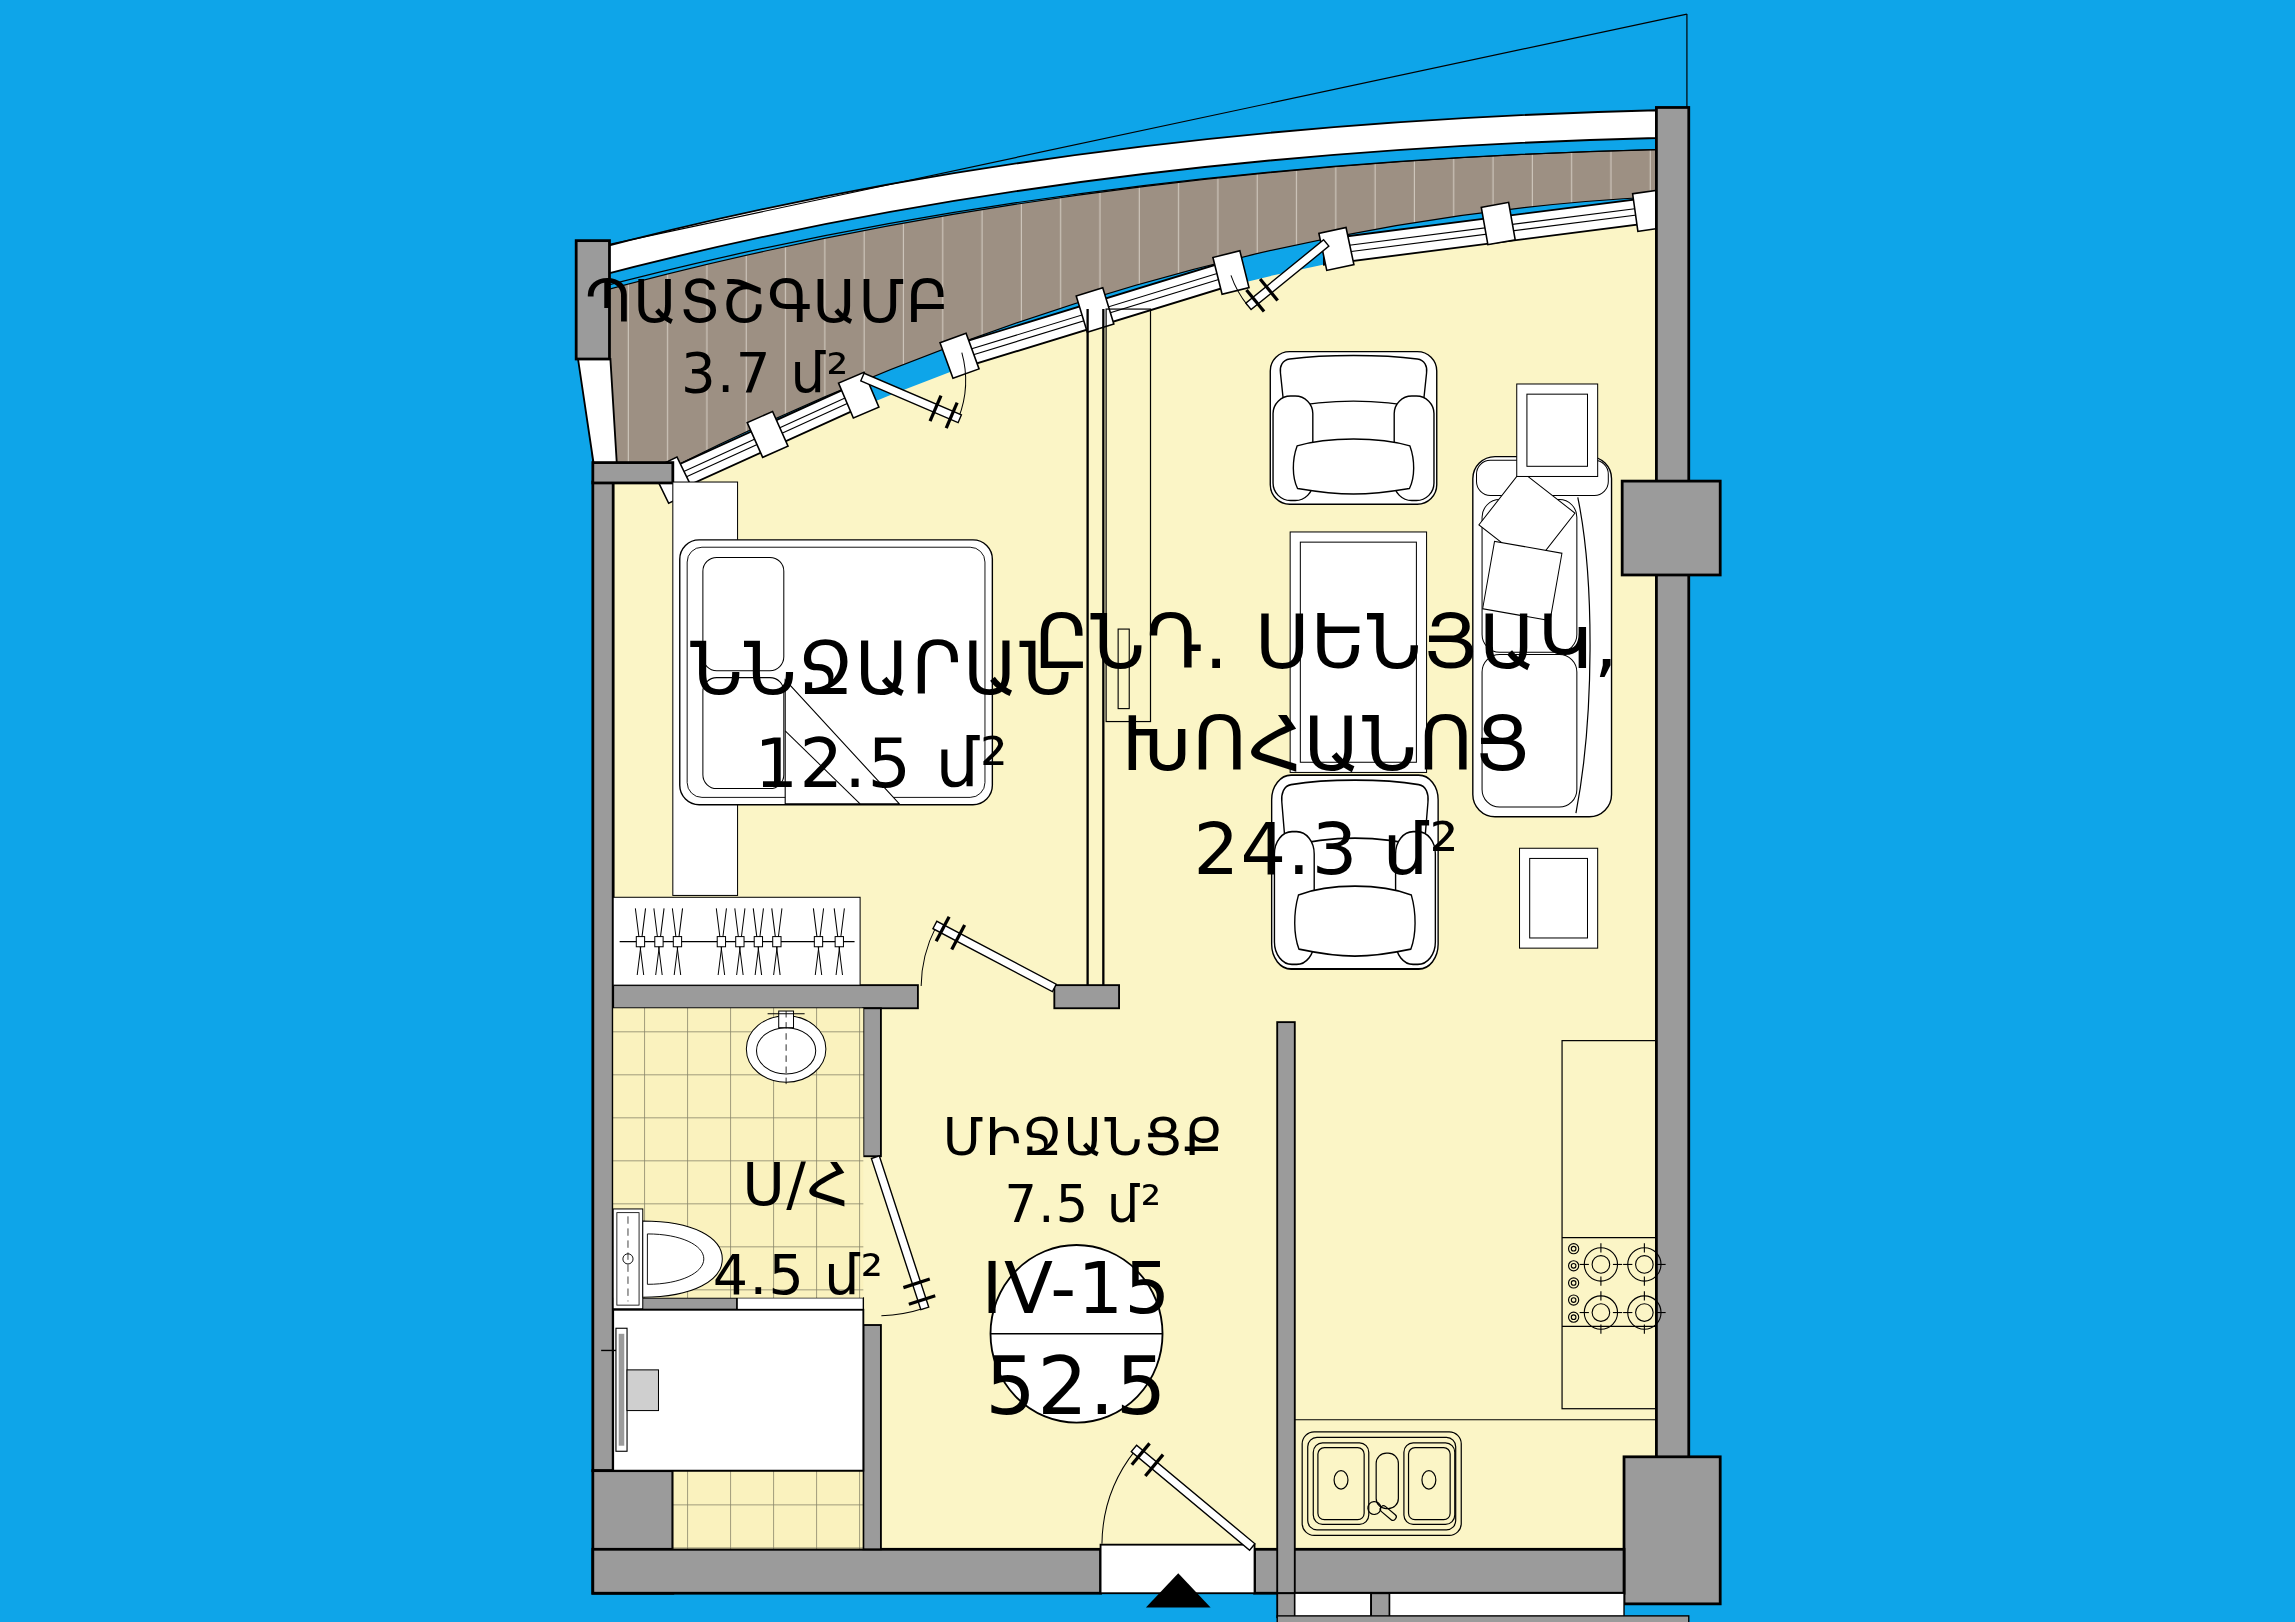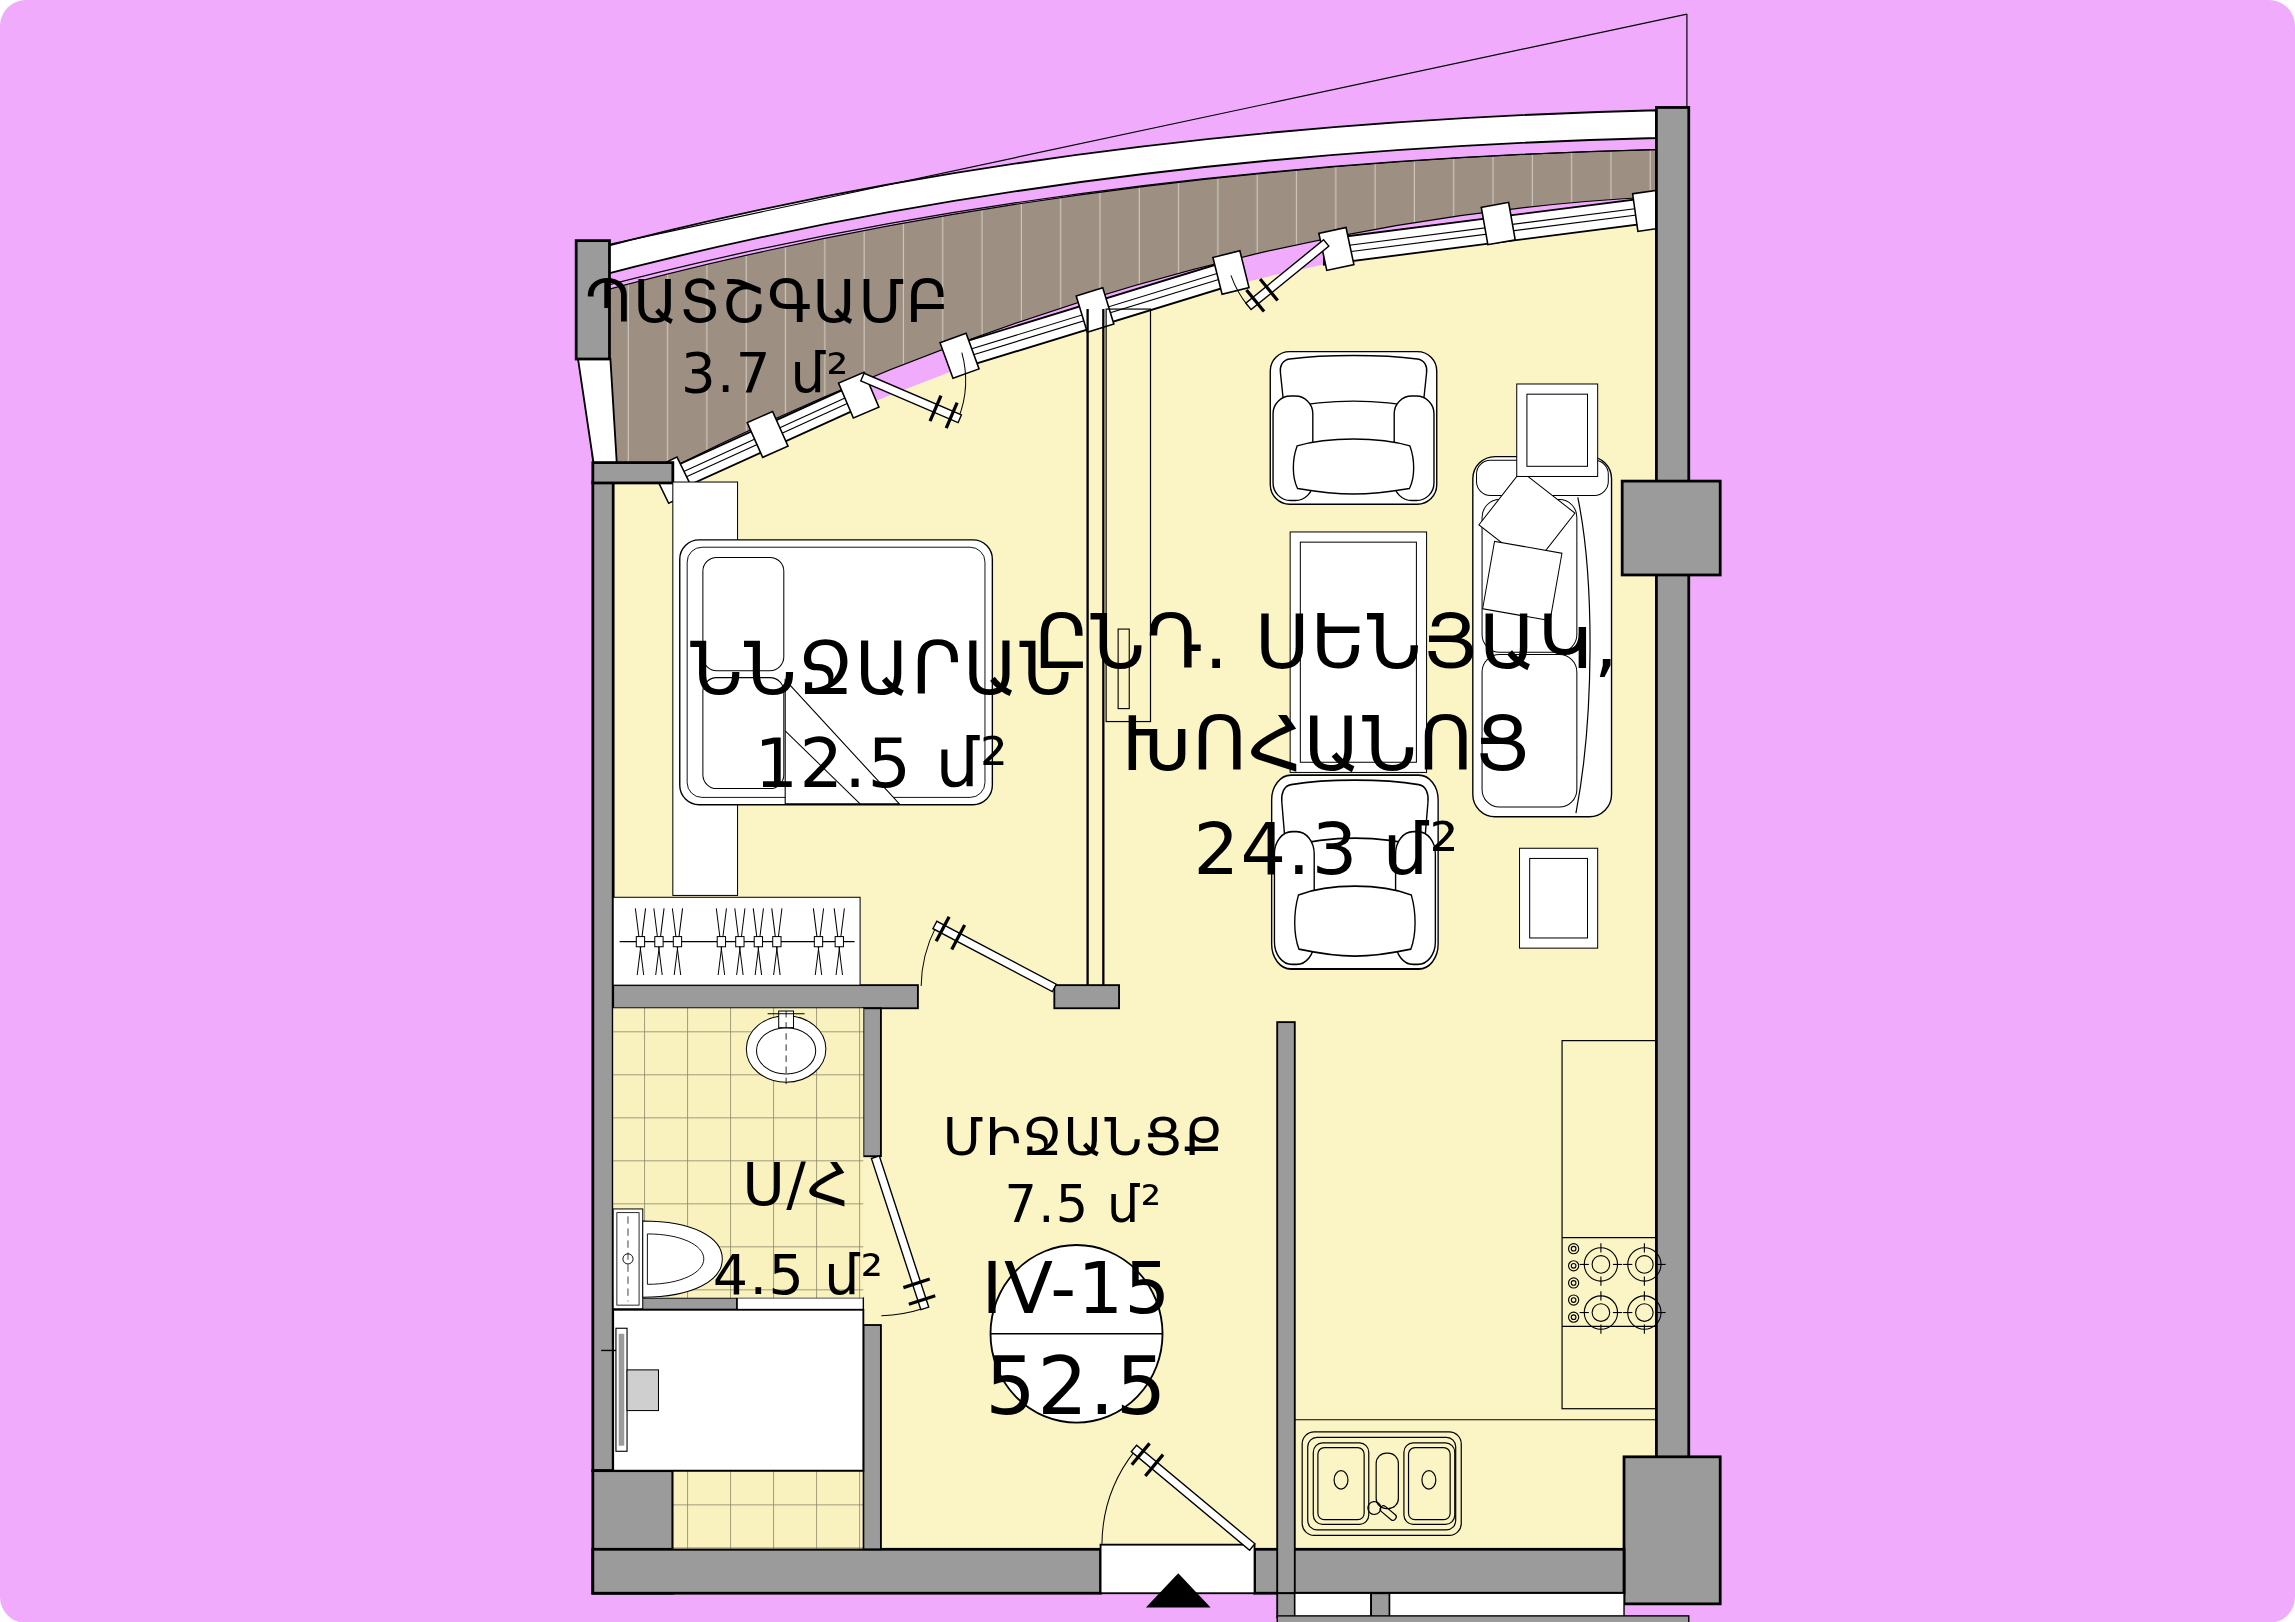--- a/index.html
+++ b/index.html
@@ -1,17 +1,17 @@
 <!DOCTYPE html>
 <html style="font-size:7.4px"><head>
 <meta charset="utf-8">
 <style>
   html,body{margin:0;padding:0;background:#ffffff;}
-  .canvas{position:relative;width:2295px;height:1623px;background:#f0abfc;overflow:hidden;
-          font-family:"DejaVu Sans",sans-serif;border-radius:26px;}
+  .canvas{position:relative;width:2295px;height:1623px;background:#0ea5e9;overflow:hidden;
+          font-family:"DejaVu Sans",sans-serif;}
   svg{position:absolute;left:0;top:0;}
   text{fill:#000;font-family:"DejaVu Sans",sans-serif;letter-spacing:3px;}
   .wall{fill:#9B9B9B;stroke:#000;stroke-width:6;}
   .wall-thin{fill:#9B9B9B;stroke:#000;stroke-width:4;}
   .furn{fill:#fff;stroke:#000;stroke-width:3;}
   .furn-thin{fill:#fff;stroke:#000;stroke-width:2.2;}
   .lineonly{fill:none;stroke:#000;stroke-width:2.4;}
   .band{fill:#fff;stroke:#000;stroke-width:4;}
 </style>
 </head>

